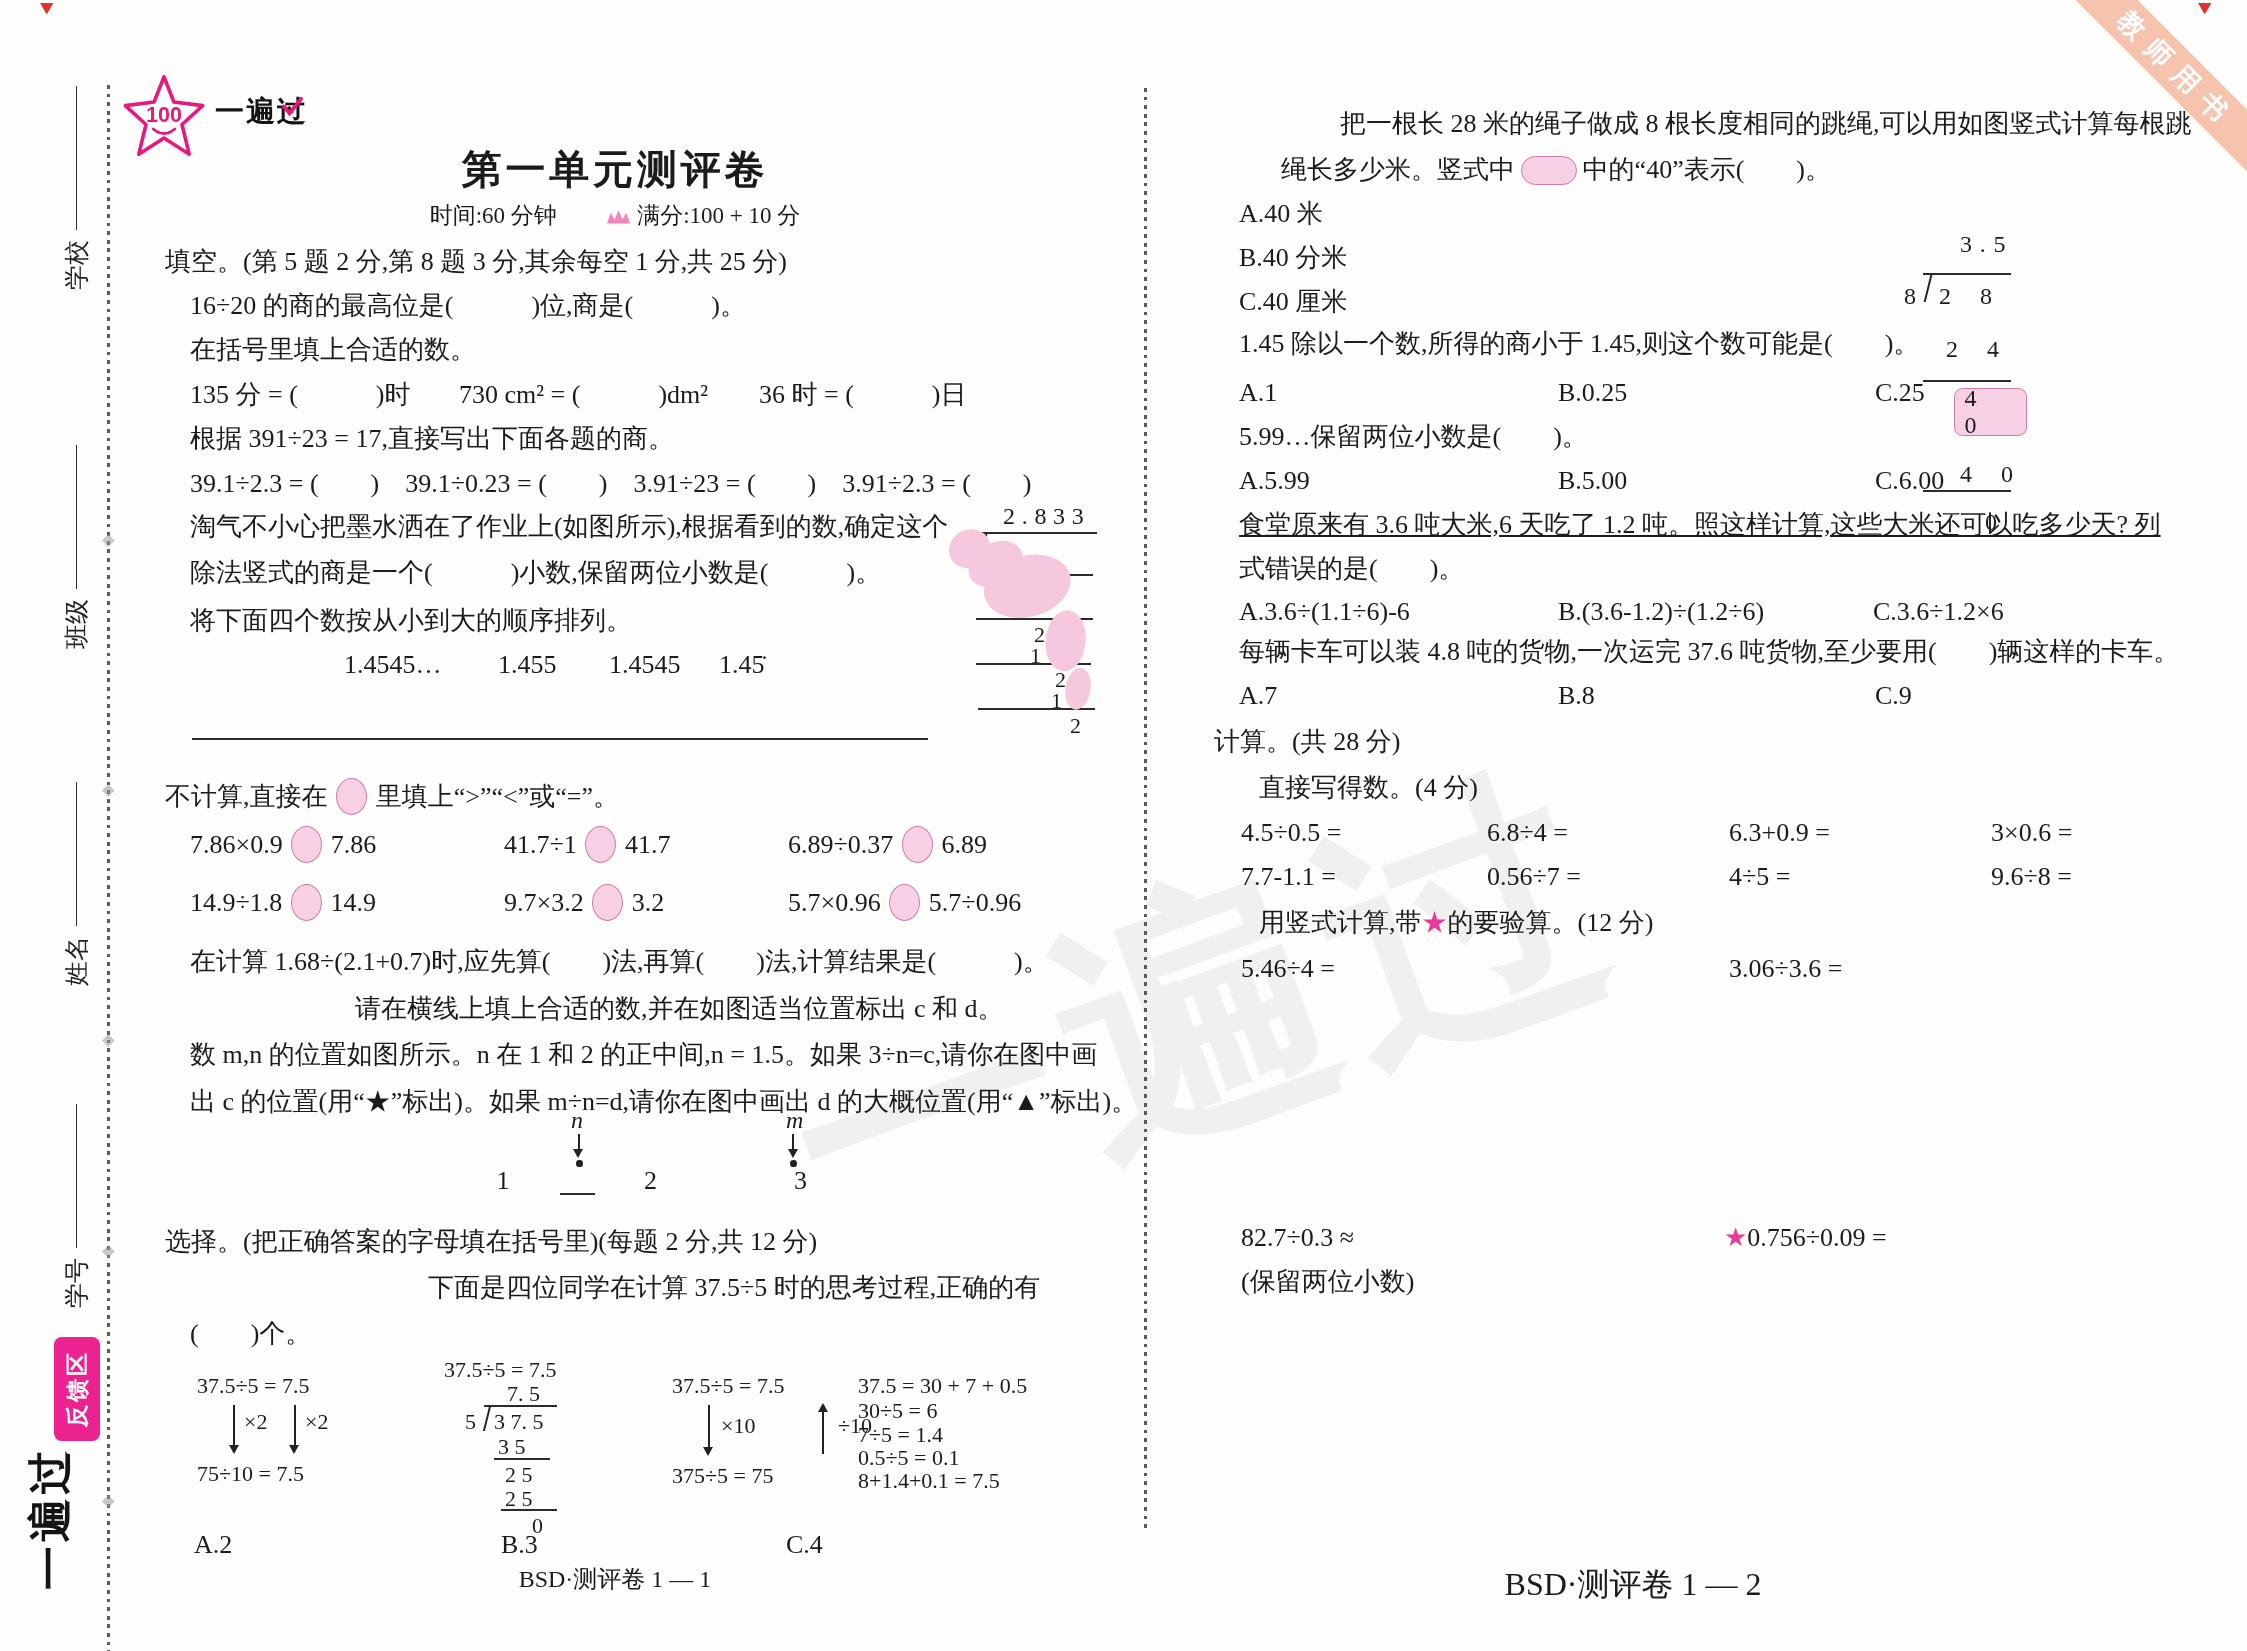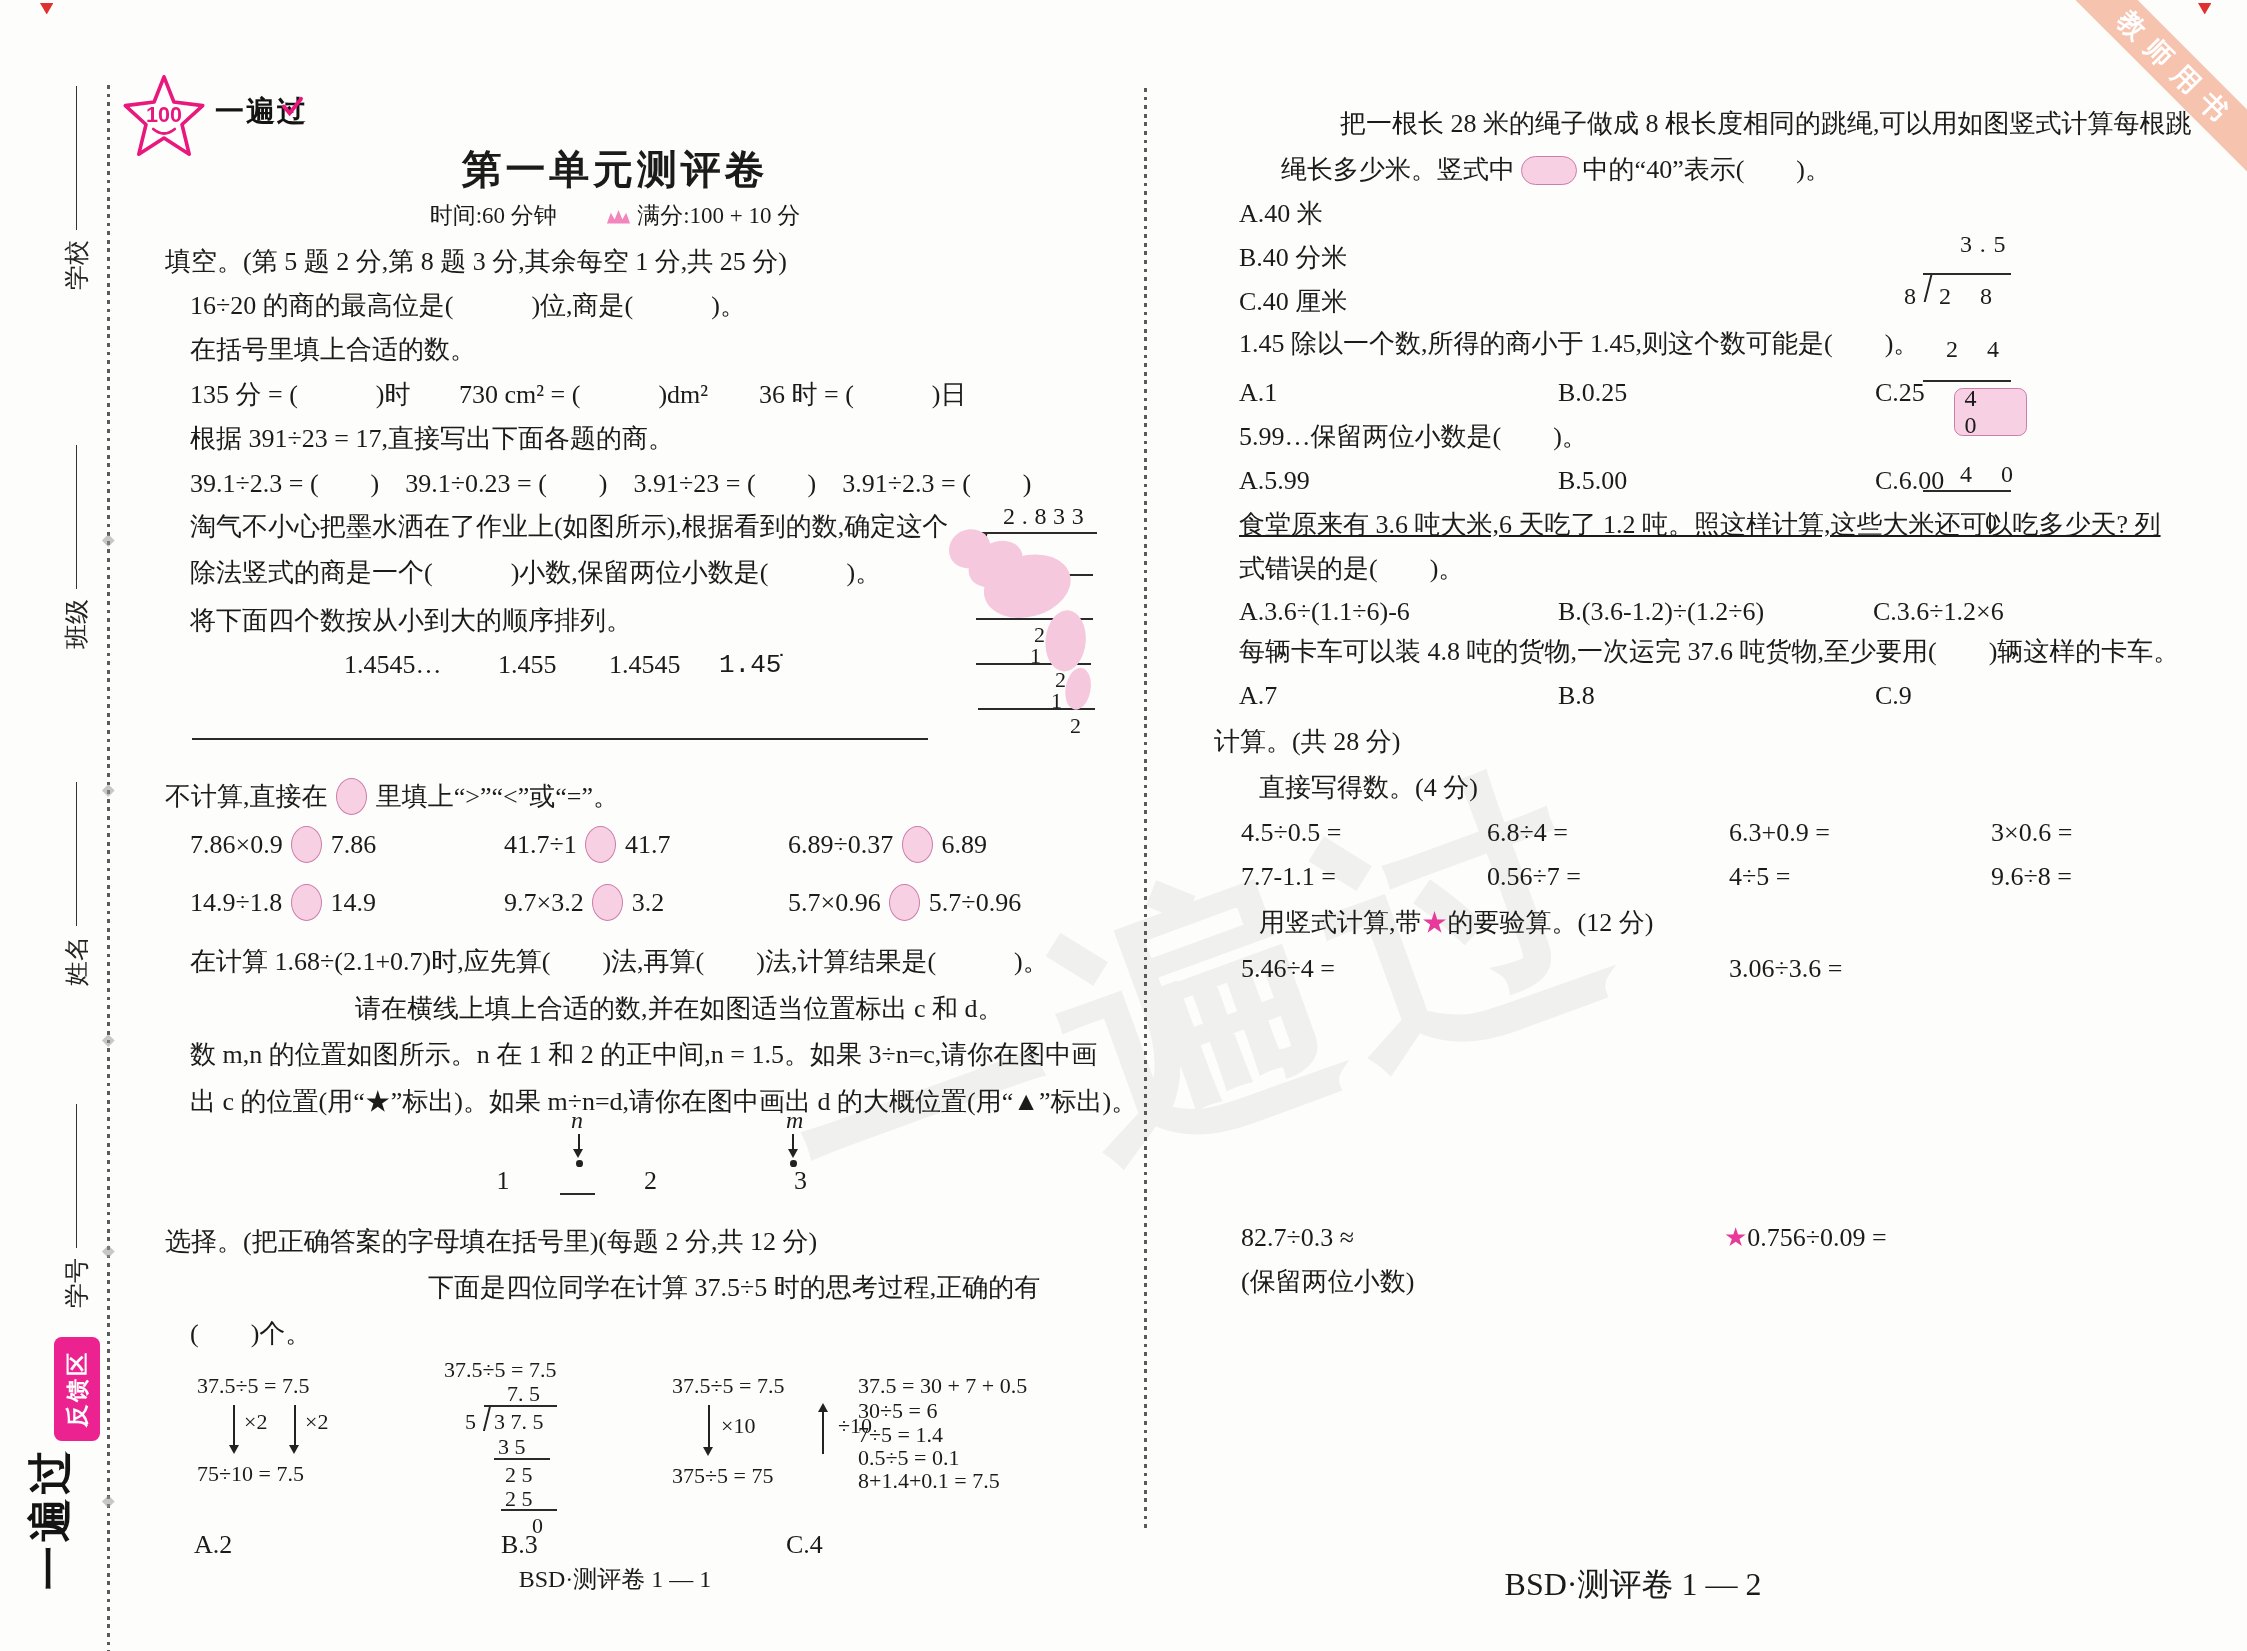--- a/index.html
+++ b/index.html
@@ -98,21 +98,21 @@
   <div class="t" style="left:459px;top:379px;">730 cm² = (　　　)dm²</div>
   <div class="t" style="left:759px;top:379px;">36 时 = (　　　)日</div>
   <div class="t" style="left:190px;top:423px;">根据 391÷23 = 17,直接写出下面各题的商。</div>
   <div class="t" style="left:190px;top:468px;">39.1÷2.3 = (　　)　39.1÷0.23 = (　　)　3.91÷23 = (　　)　3.91÷2.3 = (　　)</div>
   <div class="t" style="left:190px;top:557px;">除法竖式的商是一个(　　　)小数,保留两位小数是(　　　)。</div>
   <div class="t" style="left:190px;top:511px;">淘气不小心把墨水洒在了作业上(如图所示),根据看到的数,确定这个</div>
   <div class="t" style="left:190px;top:605px;">将下面四个数按从小到大的顺序排列。</div>
   <div class="t" style="left:344px;top:649px;">1.4545…</div>
   <div class="t" style="left:498px;top:649px;">1.455</div>
   <div class="t" style="left:609px;top:649px;">1.4545</div>
-  <div class="t" style="left:719px;top:649px;font-family:Liberation Mono, monospace;">1.45̇</div>
+  <div class="t" style="left:719px;top:649px;">1.45̇</div>
   <div class="hl" style="left:192px;top:738px;width:736px;"></div>
 
   <div class="t md ls7" style="left:1003px;top:501px;">2.833</div>
   <div class="hl" style="left:978px;top:532px;width:119px;"></div>
   <div class="slant" style="left:982px;top:534px;height:27px;"></div>
   <div class="t md" style="left:986px;top:538px;letter-spacing:5.8px;">17</div>
   <div class="hl" style="left:976px;top:574px;width:117px;"></div>
   <div class="hl" style="left:976px;top:618px;width:117px;"></div>
   <div class="t sm" style="left:1034px;top:621px;">2</div>
   <div class="t sm" style="left:1030px;top:642px;">1</div>

